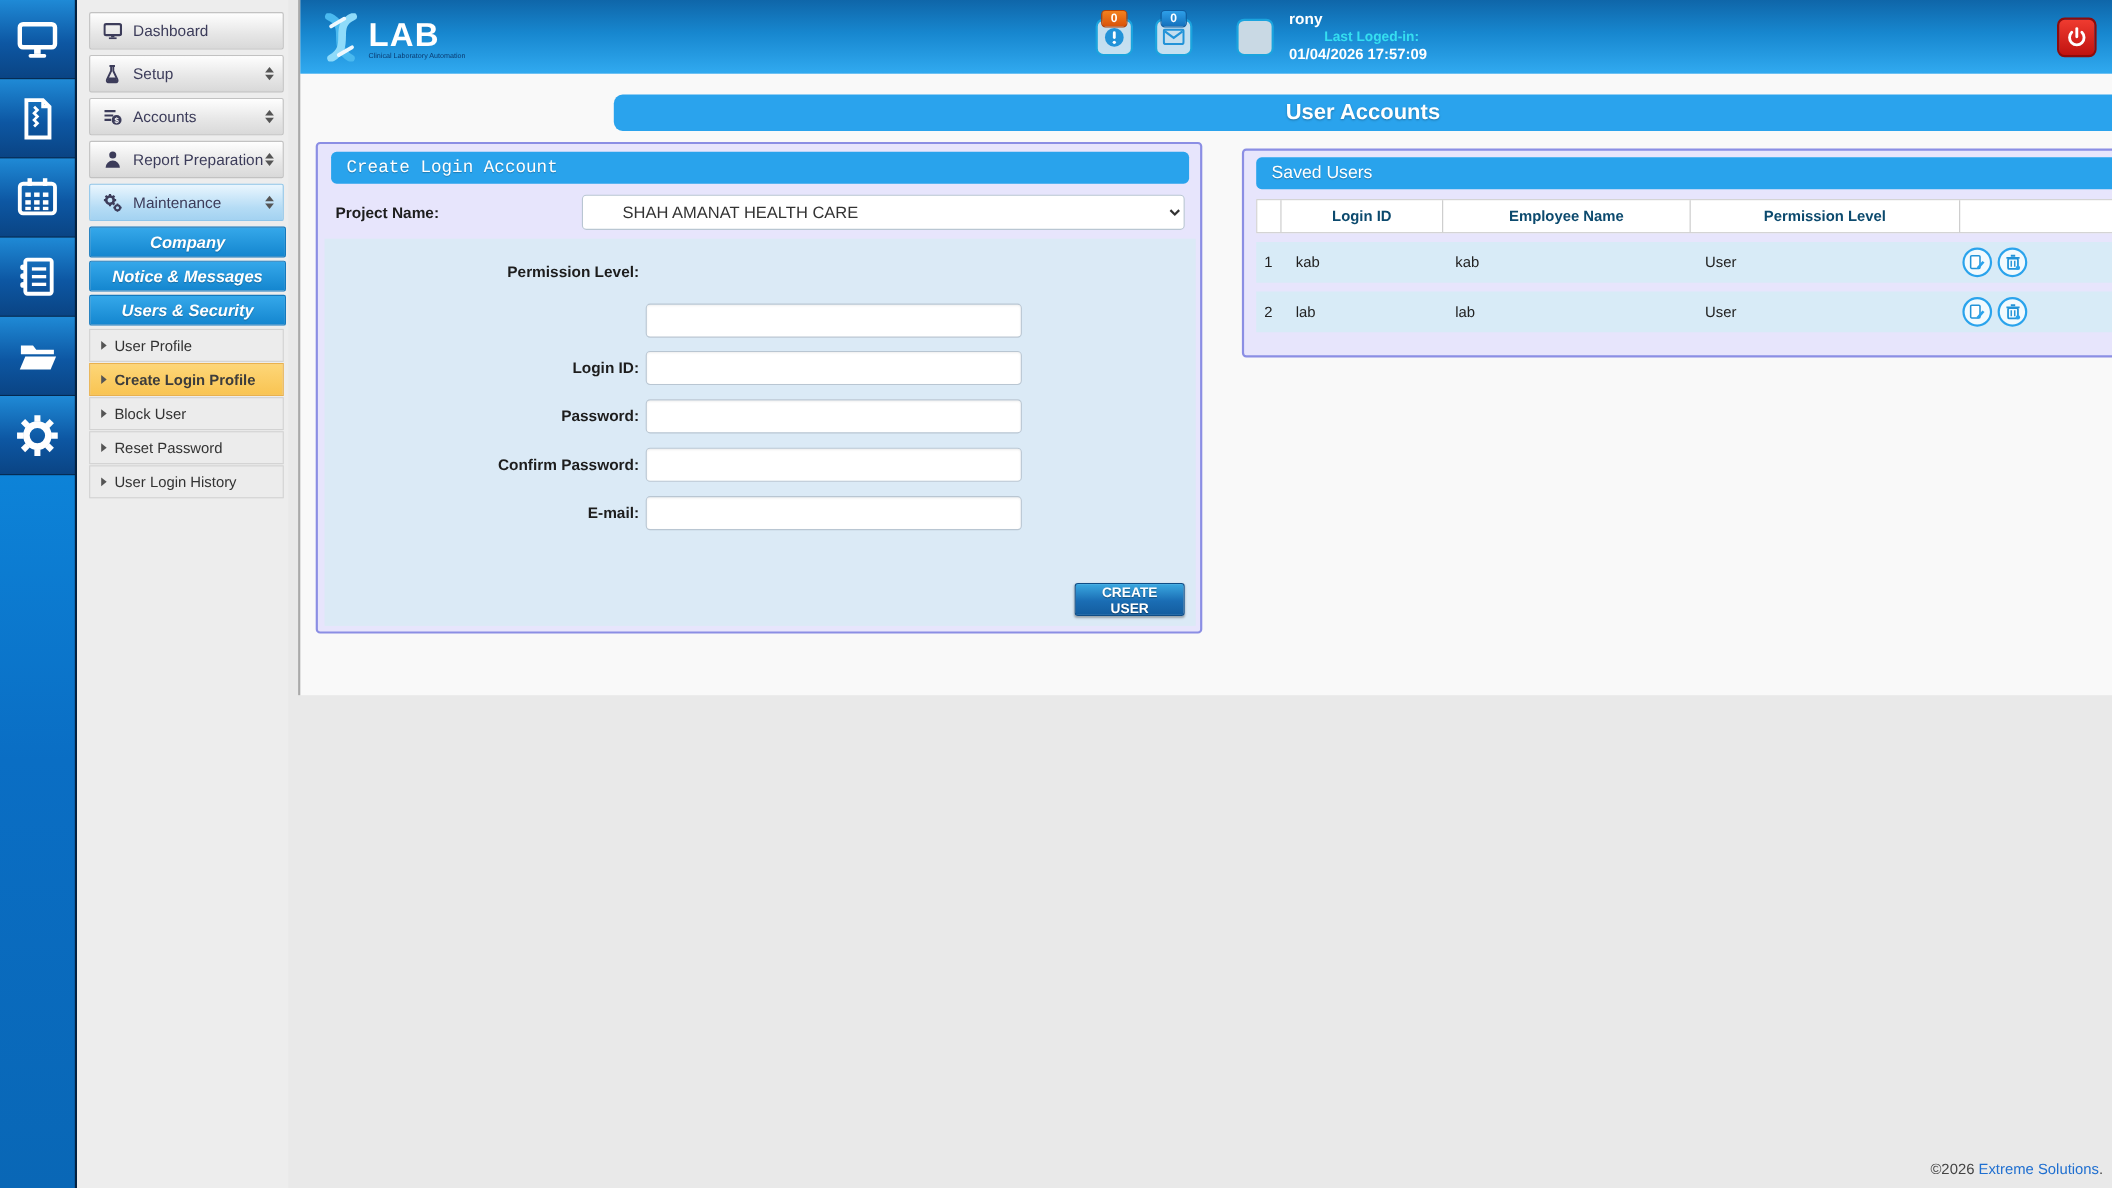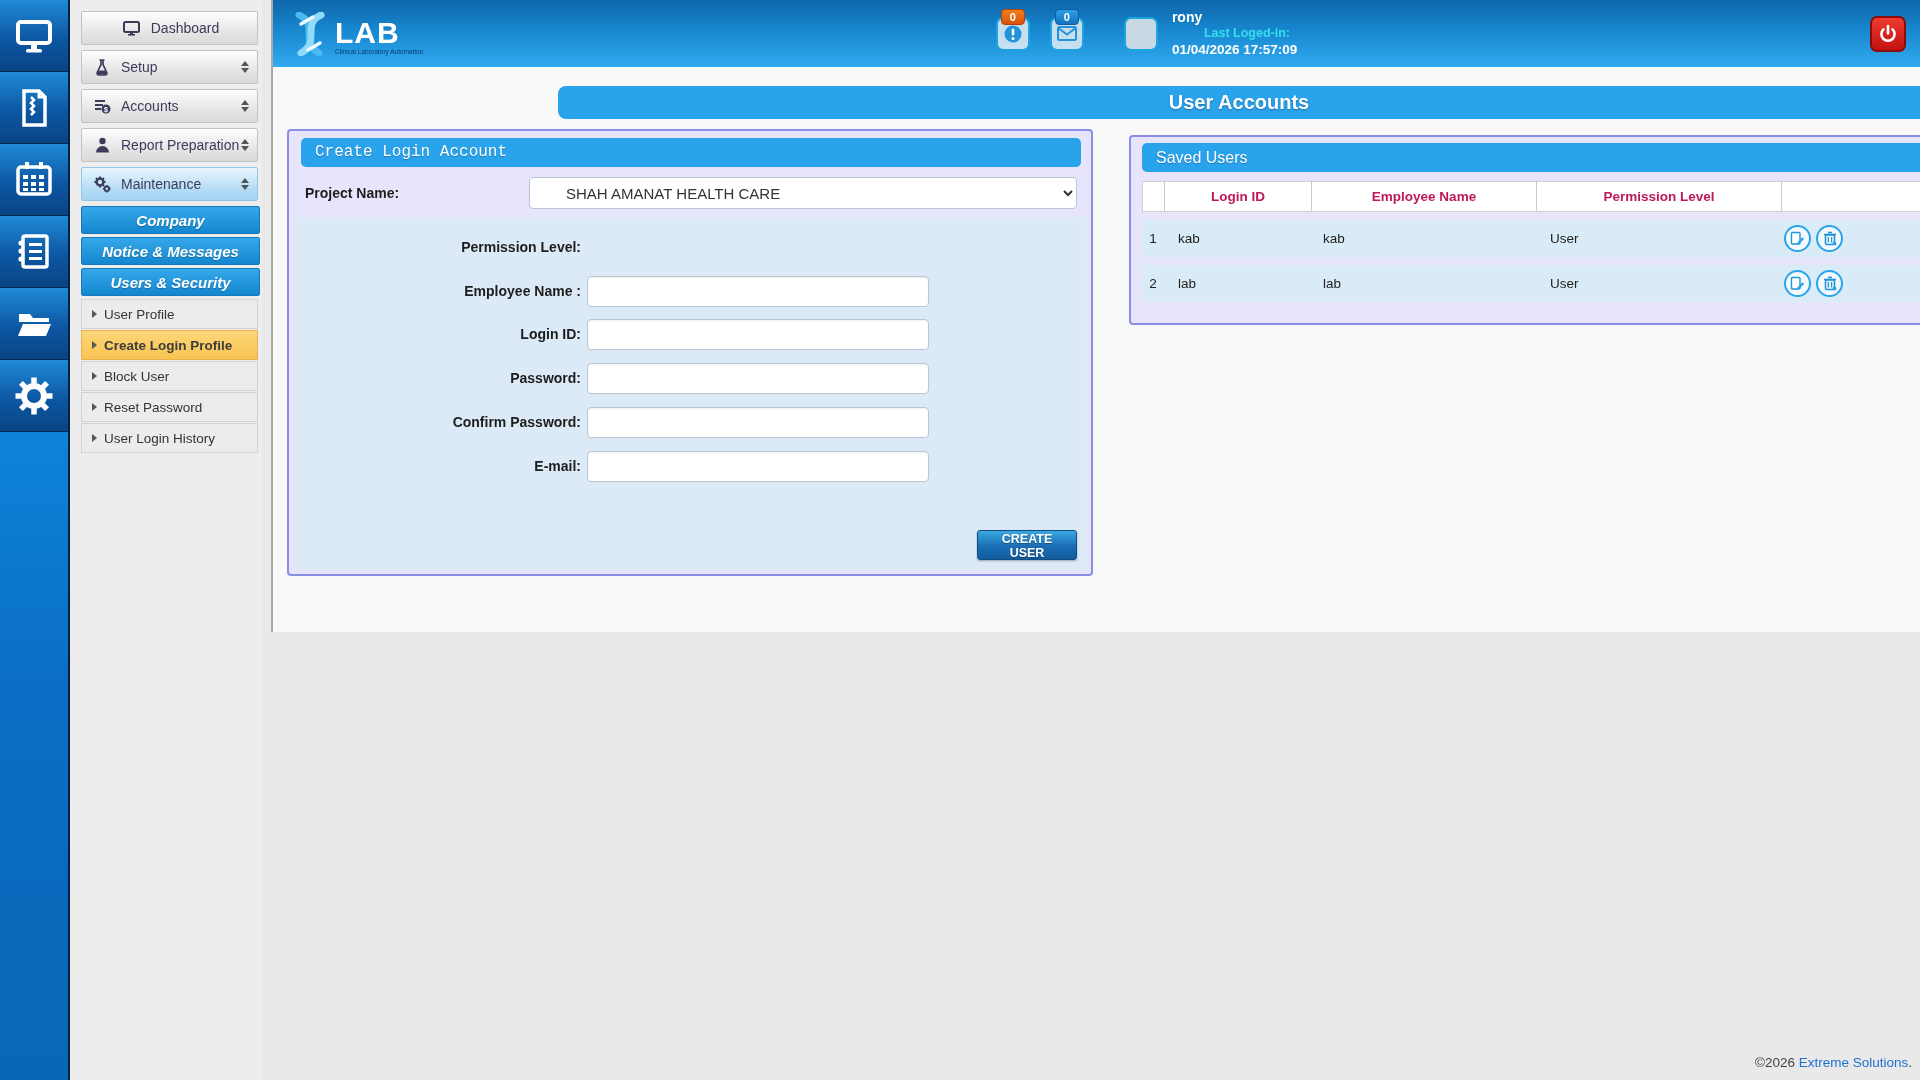--- a/index.html
+++ b/index.html
@@ -8,21 +8,21 @@
   
   .rail{position:absolute;left:0;top:0;width:70px;height:1080px;background:#05294f;border-right:2px solid #04213f;box-sizing:border-box;}
   .rail-tile{width:68px;height:71px;margin-bottom:1px;display:flex;align-items:center;justify-content:center;
     background:linear-gradient(180deg,#1f8ad6 0%,#0d57a3 55%,#0a4484 100%);cursor:pointer;}
   .rail-fill{width:68px;height:648px;background:linear-gradient(180deg,#0d83d8 0%,#0a6ec4 40%,#0967b6 100%);}
 
   
   .menu{position:absolute;left:70px;top:0;width:192px;height:1080px;background:#ededed;padding-top:11px;box-sizing:border-box;}
   .m-item{width:177px;height:34px;margin:0 0 5px 11px;display:flex;align-items:center;padding:0 8px 0 10px;box-sizing:border-box;
     background:linear-gradient(180deg,#fefefe 0%,#e6e6e6 60%,#d9d9d9 100%);border:1px solid #c2c2c2;border-radius:2px;
-    color:#3c3c5a;font-size:14px;cursor:pointer;justify-content:center;}
+    color:#3c3c5a;font-size:14px;cursor:pointer;}
   .m-item.active{background:linear-gradient(180deg,#eaf6fe 0%,#b5dcf5 65%,#a3d2f1 100%);border-color:#8fc6ea;}
   .m-item .mi{width:20px;display:flex;justify-content:center;}
   .m-item .lbl{margin-left:9px;}
   .m-arrows{margin-left:auto;display:flex;flex-direction:column;align-items:center;gap:2px;}
   .tri-up{width:0;height:0;border-left:4px solid transparent;border-right:4px solid transparent;border-bottom:5px solid #555;}
   .tri-dn{width:0;height:0;border-left:4px solid transparent;border-right:4px solid transparent;border-top:5px solid #555;}
   .m-section{width:177px;height:26px;margin:0 0 3px 11px;display:flex;align-items:center;justify-content:center;
     background:linear-gradient(180deg,#35a8ea 0%,#1486cf 100%);border:1px solid #1479bd;border-radius:2px;
     color:#fff;font-size:15px;font-weight:bold;cursor:pointer;text-shadow:0 1px 1px rgba(0,0,0,.25);font-style:italic;}
   .m-sub{width:177px;height:30px;margin:0 0 1px 11px;display:flex;align-items:center;padding:0 6px 0 10px;box-sizing:border-box;
@@ -78,21 +78,21 @@
     font-size:15px;color:#333;padding-left:10px;}
   .create-btn{position:absolute;left:688px;top:399px;width:100px;height:30px;border:1px solid #0f4d86;border-radius:3px;
     background:linear-gradient(180deg,#3aa8e0 0%,#1a6db4 55%,#135d9f 100%);color:#fff;font-size:12.5px;font-weight:bold;
     cursor:pointer;text-shadow:0 1px 1px rgba(0,0,0,.35);box-shadow:0 1px 2px rgba(0,0,0,.3);}
 
   
   .saved-panel{left:1129px;top:135px;width:805px;height:190px;}
   .saved-panel .panel-head{position:absolute;left:11px;top:6px;right:0;}
   .su-table{position:absolute;left:11px;top:44px;width:790px;}
   .su-hrow{display:flex;height:31px;background:#fff;border:1px solid #d0d0d0;box-sizing:border-box;}
-  .su-hcell{display:flex;align-items:center;justify-content:center;font-size:13.5px;font-weight:bold;color:#be185d;
+  .su-hcell{display:flex;align-items:center;justify-content:center;font-size:13.5px;font-weight:bold;color:#0c4a6e;
     border-right:1px solid #c9c9c9;box-sizing:border-box;}
   .su-hcell:last-child{border-right:none;}
   .su-row{display:flex;height:37px;background:#d8ebf7;margin-top:8px;align-items:center;font-size:13.5px;color:#222;}
   .c-num{width:22px;text-align:center;}
   .c-login{width:147px;padding-left:14px;box-sizing:border-box;}
   .c-emp{width:225px;padding-left:12px;box-sizing:border-box;}
   .c-perm{width:245px;padding-left:14px;box-sizing:border-box;}
   .c-act{flex:1;display:flex;align-items:center;gap:5px;padding-left:3px;}
   .h-num{width:22px;}.h-login{width:147px;}.h-emp{width:225px;}.h-perm{width:245px;}.h-act{flex:1;}
   .circ-icon{width:27px;height:27px;border-radius:50%;border:2px solid #2aa3ec;background:#f2fafe;box-sizing:border-box;
@@ -361,21 +361,20 @@
     <div class="lbl-b project-label">Project Name:</div>
     <select class="project-select">
       <option>SHAH AMANAT HEALTH CARE</option>
     </select>
 
     <div class="form-box">
       <div class="frow" style="top:15px;left:0;right:0;height:31px;">
         <span class="flabel lbl-b">Permission Level:</span>
       </div>
       <div class="frow" style="top:59px;left:0;right:0;height:31px;">
-        <span class="flabel lbl-b">Employee Name :</span>
         <input class="finput" style="top: 0px;">
       </div>
       <div class="frow" style="top:102px;left:0;right:0;height:31px;">
         <span class="flabel lbl-b">Login ID:</span>
         <input class="finput" style="top: 0px;">
       </div>
       <div class="frow" style="top:190px;left:0;right:0;height:31px;">
         <span class="flabel lbl-b">Confirm Password:</span>
         <input class="finput" style="top: 0px;" type="password">
       </div>

